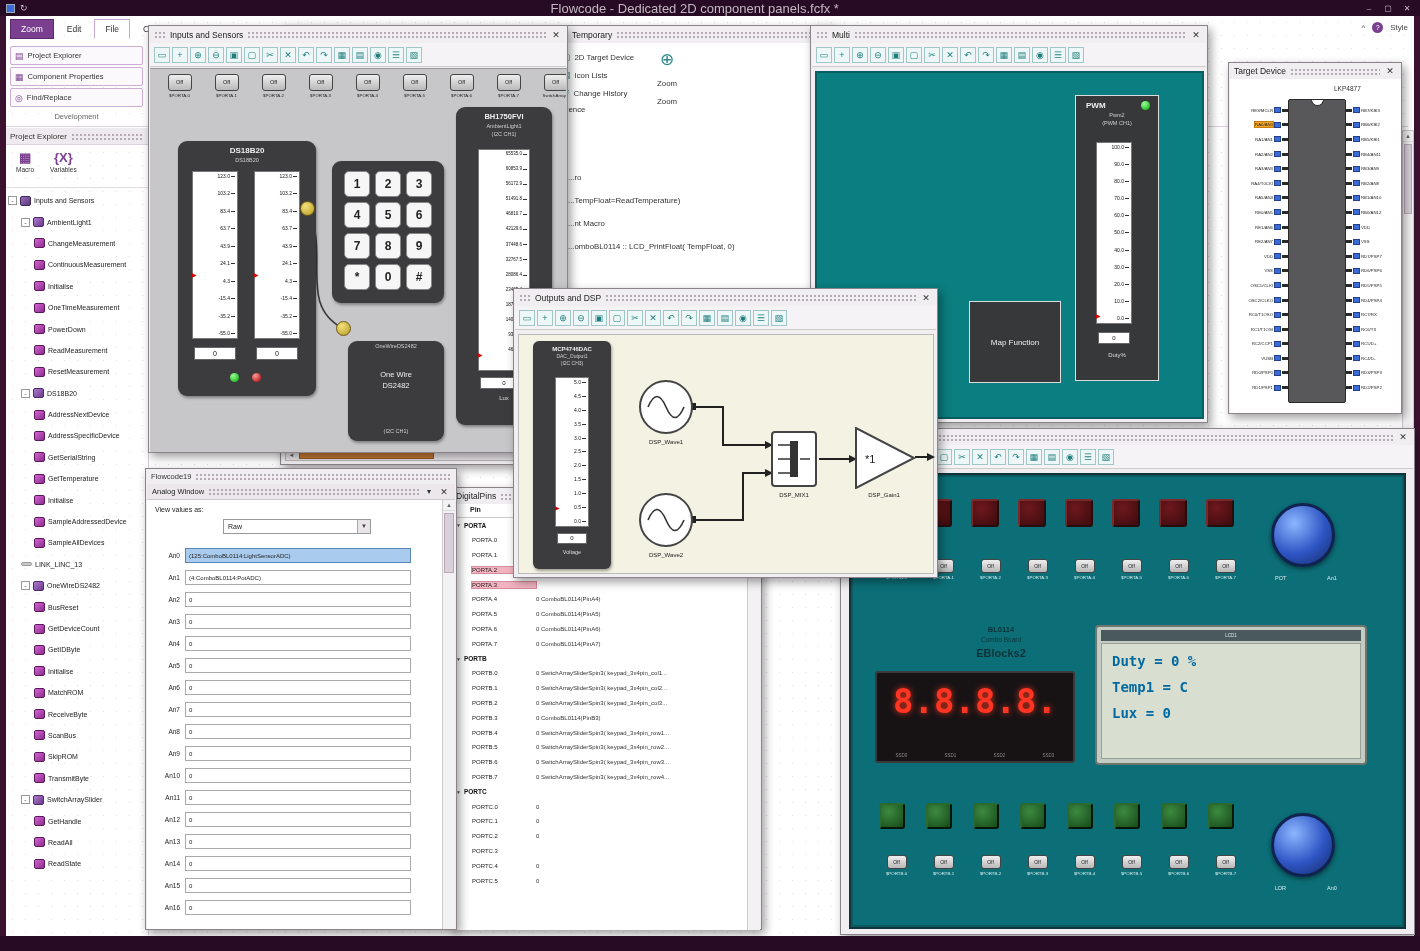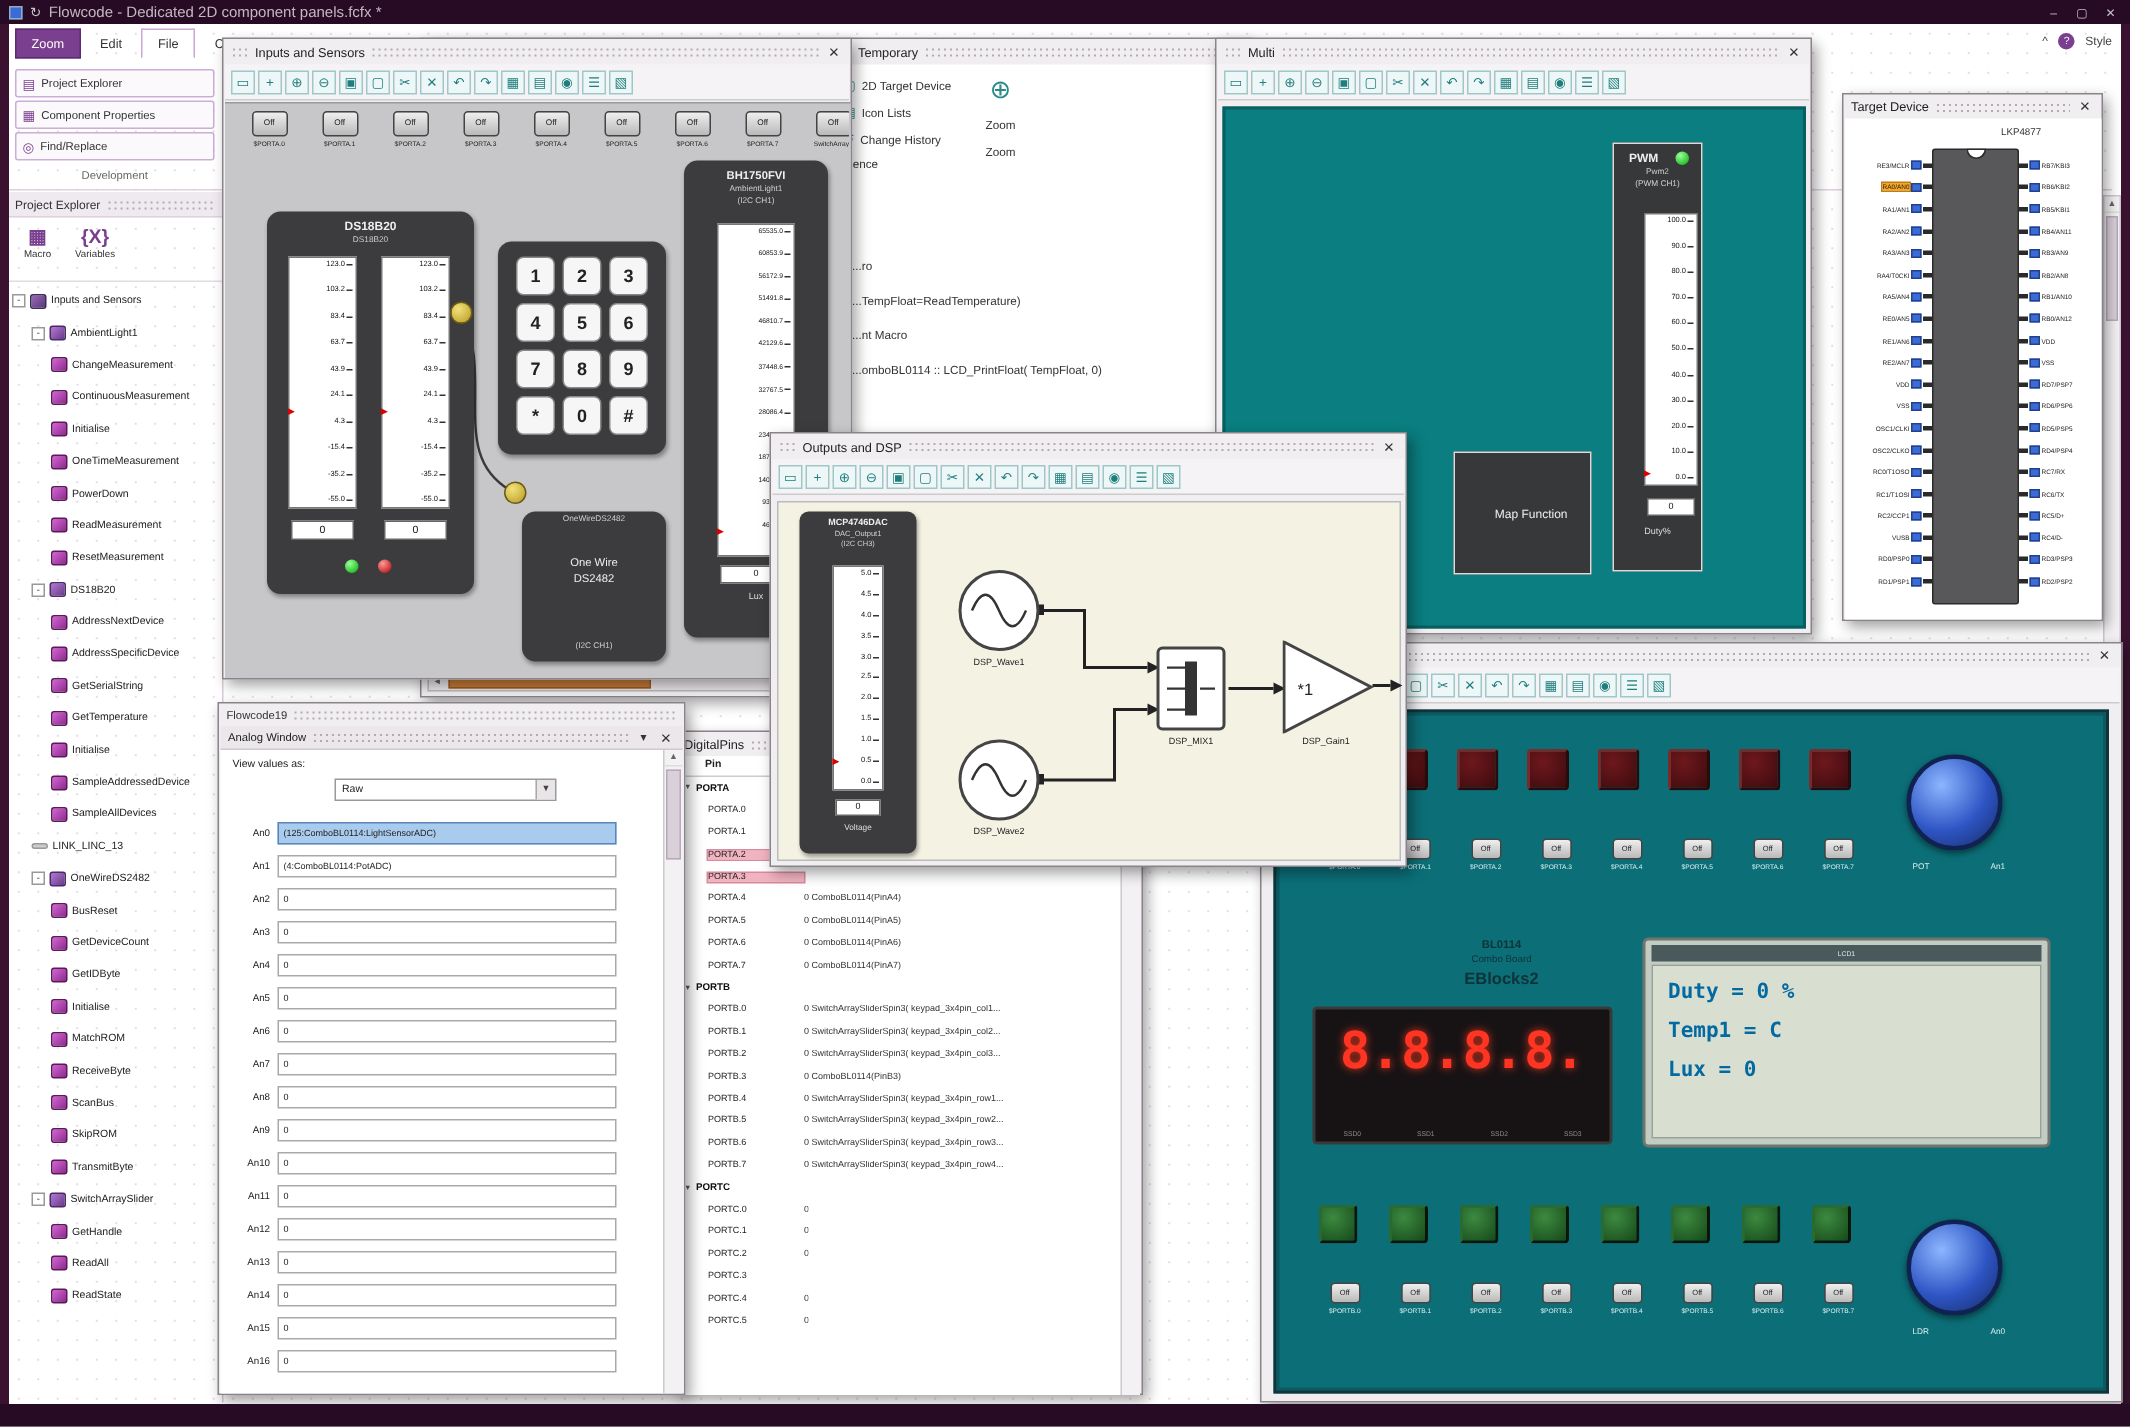--- a/index.html
+++ b/index.html
@@ -2,21 +2,21 @@
 <html><head>
 <meta charset="utf-8">
 <style>
 *{margin:0;padding:0;box-sizing:border-box;font-family:"Liberation Sans",sans-serif}
 html,body{width:1420px;height:951px}
 body{position:relative;background:#3a122f;overflow:hidden}
 
 #titlebar{position:absolute;left:0;top:0;width:1420px;height:16px;background:#270a23;display:flex;align-items:center;gap:5px;padding:0 6px;z-index:0}
 #tb-logo{width:9px;height:9px;background:#3a6bd6;border:1px solid #9ab}
 #tb-refresh{color:#c9bfc9;font-size:9px}
-#tb-title{flex:1;color:#c4b6c2;font-size:10px}
+#tb-title{flex:1;text-align:center;color:#c4b6c2;font-size:13px}
 .tb-ctl{color:#c9bfc9;font-size:8px;width:14px;text-align:center}
 #main{position:absolute;left:6px;top:16px;width:1408px;height:920px;background:#fff;background-image:radial-gradient(#e3dce3 0.8px,transparent 0.9px);background-size:13px 13px;z-index:0}
 #statusbar{position:absolute;left:0;top:936px;width:1420px;height:15px;background:#270a23;z-index:7}
 #ribbon-sep{position:absolute;left:6px;top:126px;width:1402px;height:1px;background:#ddd2dd;z-index:0}
 #pe-border{position:absolute;left:148px;top:126px;width:1px;height:809px;background:#d8cdd8;z-index:0}
 
 #ribbon-tabs{position:absolute;left:10px;top:19px;display:flex;gap:2px;z-index:0}
 .tab{font-size:8.5px;color:#333;padding:4px 10px;border:1px solid transparent}
 .tab.file{background:#7b3f8f;color:#fff;border-color:#5d2a70}
 .tab.active{background:#fff;border-color:#c9a9d4;border-bottom-color:#fff}
@@ -120,27 +120,27 @@
 #in-wire{position:absolute;left:0;top:0;width:417px;height:384px;pointer-events:none}
 
 #multi-content{position:absolute;left:4px;top:45px;width:389px;height:348px;background:#0a7e80;border:2px solid #085e60}
 .comp2{position:absolute;background:#36383a;border:1px solid #dcdcdc;color:#eee}
 #pwmch{left:82px;top:28px;width:162px;height:160px}
 .pc-title{display:flex;justify-content:space-between;align-items:center;padding:6px 8px 0 8px;font-size:8.5px;font-weight:bold}
 .ledround{width:9px;height:9px;border-radius:50%;background:radial-gradient(circle at 35% 30%,#9f9,#0a0);flex:none}
 .pc-line{font-size:7px;margin:3px 8px 0 8px;white-space:nowrap}
 .pc-line.red{color:#f44}
 .pc-divider{height:2px;background:#c00;margin:26px 6px 4px 6px}
-#pwmmeter{left:258px;top:22px;width:60px;height:286px}
+#pwmmeter{left:258px;top:22px;width:84px;height:286px}
 .pm-head{display:flex;justify-content:space-between;align-items:center;padding:5px 8px 0 10px;font-size:8px;font-weight:bold}
 #pwm-scale{left:20px;top:46px;width:36px;height:182px}
 #pwm-v{left:22px;top:236px;width:32px;height:12px}
 #pwm-u{top:256px}
 #mapfn{left:152px;top:228px;width:92px;height:82px;display:flex;align-items:center;justify-content:center}
-.mapl{width:60px;text-align:right;font-size:8px;line-height:13px}
+.mapl{width:60px;text-align:center;font-size:8px;line-height:13px}
 
 #target-content{position:absolute;left:1px;top:16px;width:171px;height:334px;background:#fff}
 #td-device{position:absolute;left:104px;top:6px;font-size:6.5px;color:#333}
 #chip{position:absolute;left:58px;top:20px;width:58px;height:304px;background:#58585a;border:1px solid #2a2a2a;border-radius:2px}
 #chip-notch{position:absolute;left:22px;top:-1px;width:13px;height:7px;background:#fff;border:1px solid #2a2a2a;border-radius:0 0 7px 7px}
 #pins-left{position:absolute;left:0;top:24px;width:58px}
 #pins-right{position:absolute;left:116px;top:24px;width:55px}
 .prow{display:flex;align-items:center;height:14.6px;gap:1px}
 #pins-left .prow{justify-content:flex-end}
 .plab{font-size:4.3px;color:#222;white-space:nowrap}

